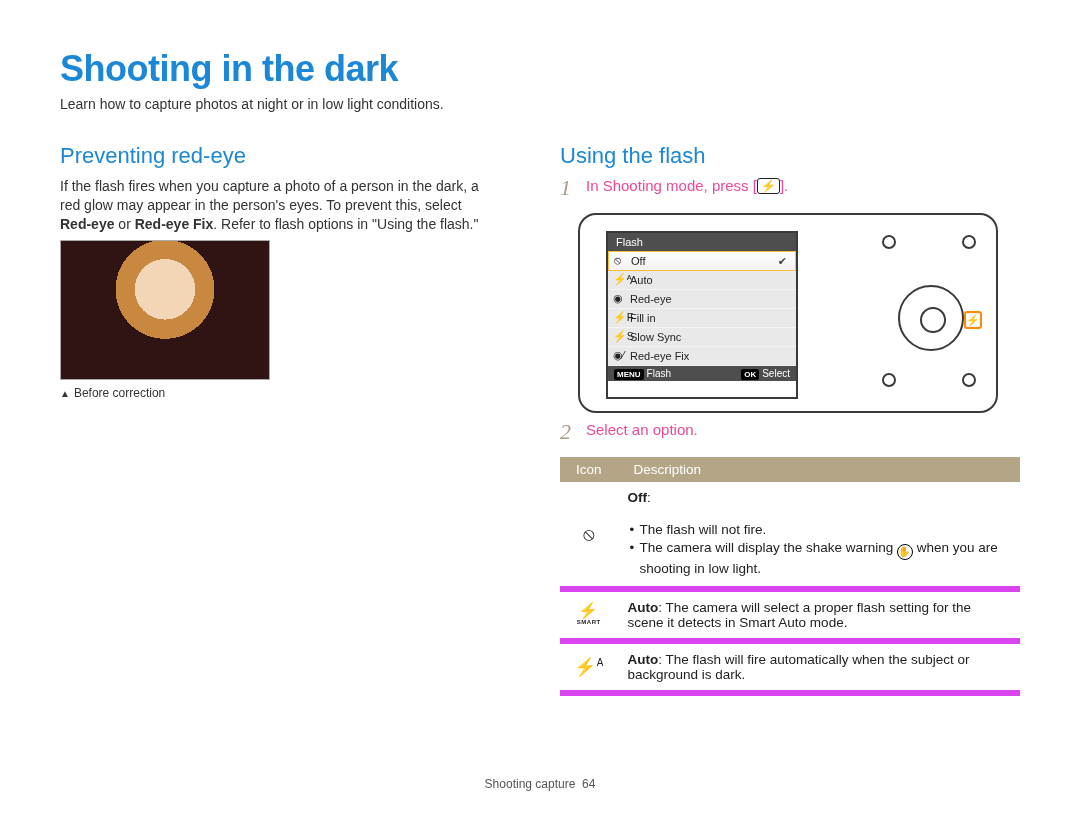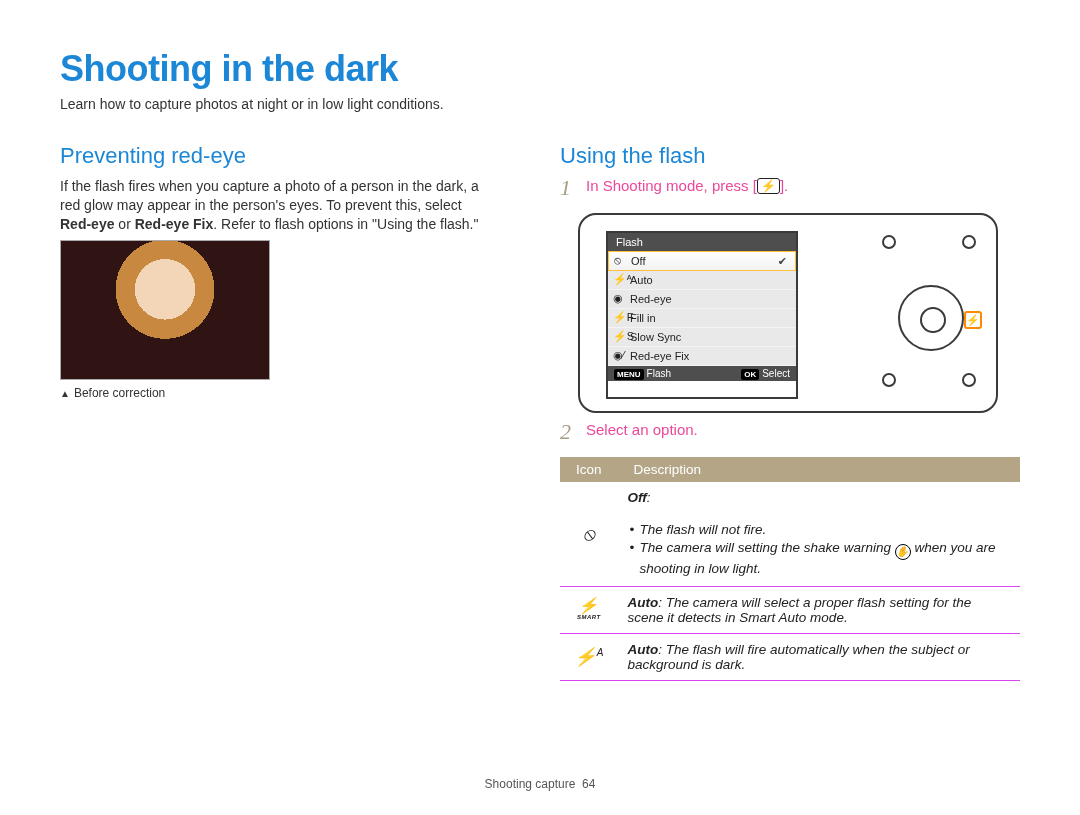--- a/index.html
+++ b/index.html
@@ -169,24 +169,23 @@
   }
   table.opt thead th {
     background: #b4a586;
     color: #fff;
     font-weight: 400;
     text-align: left;
     padding: 5px 16px;
   }
   table.opt thead th:first-child { width: 54px; }
   table.opt td {
-    border-bottom: 1px solid #d946ef;
+    border-bottom: 6px solid #d946ef;
     padding: 8px 10px;
     vertical-align: top;
-    font-style: italic;
   }
   table.opt td.icon {
     text-align: center;
     vertical-align: middle;
     font-size: 18px;
   }
   ul.bullets { list-style: none; padding-left: 2px; margin-top: 16px; }
   ul.bullets li { font-size: 13.5px; line-height: 1.35; padding-left: 10px; position: relative; }
   ul.bullets li::before { content:"•"; position:absolute; left:0; }
   .hand-icon {
@@ -277,21 +276,21 @@
         </tr>
       </thead>
       <tbody>
         <tr>
           <td class="icon">⦸</td>
           <td>
             <span class="bold">Off</span>:
             <ul class="bullets">
               <li>The flash will not fire.</li>
               <li>
-                <span>The camera will setting the shake warning </span><span class="hand-icon">✋</span><span> when you are shooting in low light.</span>
+                <span>The camera will display the shake warning </span><span class="hand-icon">✋</span><span> when you are shooting in low light.</span>
               </li>
             </ul>
           </td>
         </tr>
         <tr>
           <td class="icon">
             <span class="smart-icon">⚡<small>SMART</small></span>
           </td>
           <td>
             <span class="bold">Auto</span><span>: The camera will select a proper flash setting for the scene it detects in Smart Auto mode.</span>

